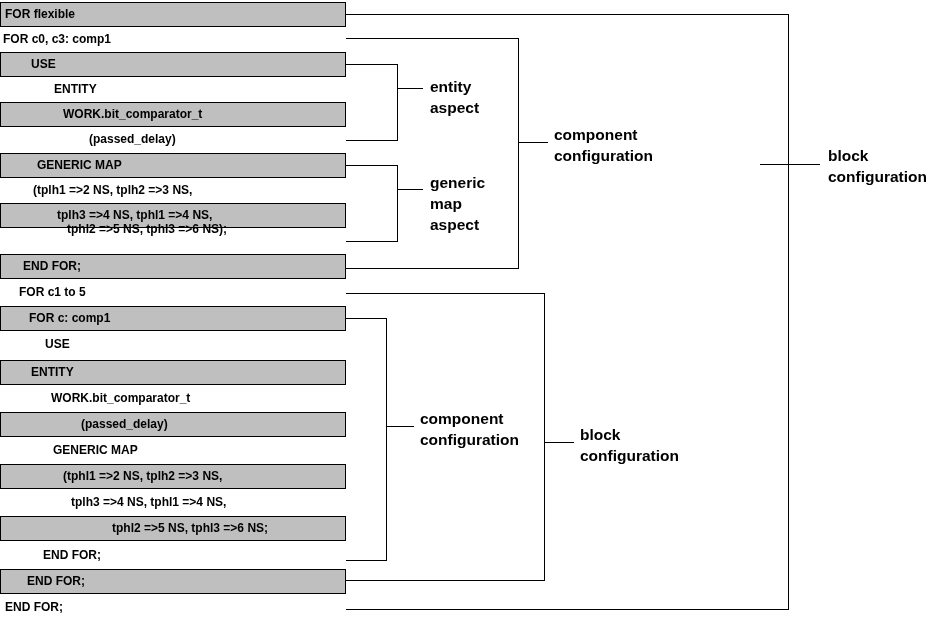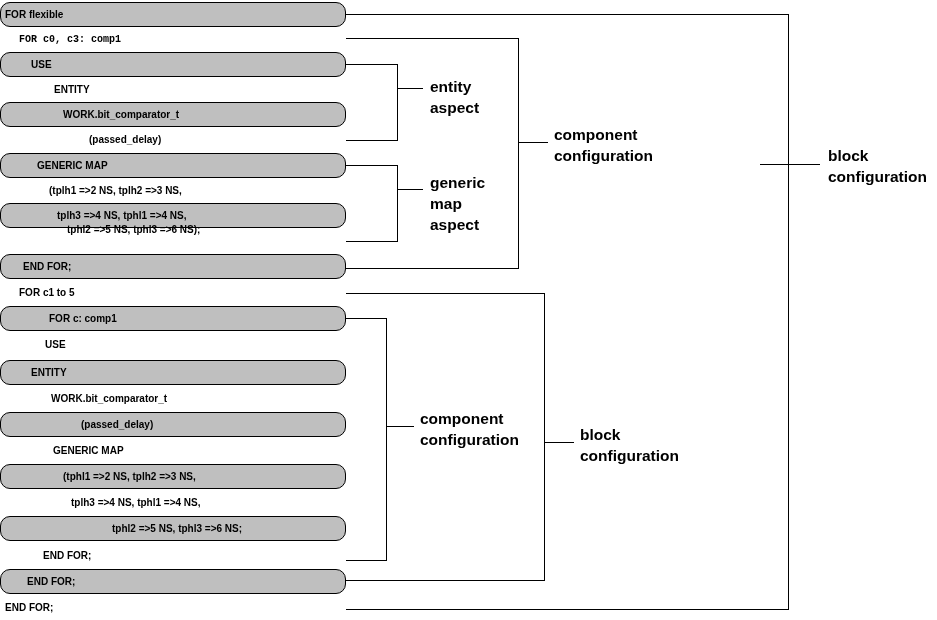--- a/index.html
+++ b/index.html
@@ -16,26 +16,25 @@
     overflow: hidden;
   }
 
   
   .code-row {
     position: absolute;
     left: 0;
     width: 346px;
     height: 25px;
     line-height: 25px;
-    font-size: 10px;
+    font-size: 12px;
     font-weight: bold;
     color: #000000;
     white-space: nowrap;
     box-sizing: border-box;
-    border-radius: 10px;
   }
   .code-row.shaded {
     background: #bfbfbf;
     border: 1px solid #000000;
     line-height: 23px;
   }
   .code-row.plain {
     background: transparent;
     border: 1px solid transparent;
     line-height: 23px;
@@ -63,32 +62,32 @@
     white-space: pre-line;
   }
 </style>
 </head>
 <body>
 
 <div id="canvas">
 
   <div>
     <div class="code-row shaded" style="top:2px;   padding-left:4px;"><span>FOR flexible</span></div>
-    <div class="code-row plain" style="top:27px;  padding-left:18px;font-family:Liberation Mono, monospace;"><span>FOR c0, c3: comp1</span></div>
+    <div class="code-row plain" style="top:27px;  padding-left:2px;"><span>FOR c0, c3: comp1</span></div>
     <div class="code-row shaded" style="top:52px;  padding-left:30px;"><span>USE</span></div>
     <div class="code-row plain" style="top:77px;  padding-left:53px;"><span>ENTITY</span></div>
     <div class="code-row shaded" style="top:102px; padding-left:62px;"><span>WORK.bit_comparator_t</span></div>
     <div class="code-row plain" style="top:127px; padding-left:88px;"><span>(passed_delay)</span></div>
     <div class="code-row shaded" style="top:153px; padding-left:36px;"><span>GENERIC MAP</span></div>
-    <div class="code-row plain" style="top:178px; padding-left:48px;"><span>(tplh1 =&gt;2 NS, tplh2 =&gt;3 NS,</span></div>
+    <div class="code-row plain" style="top:178px; padding-left:32px;"><span>(tplh1 =&gt;2 NS, tplh2 =&gt;3 NS,</span></div>
     <div class="code-row shaded" style="top:203px; padding-left:56px;"><span>tplh3 =&gt;4 NS, tphl1 =&gt;4 NS,</span></div>
     <div class="code-row plain" style="top:217px; padding-left:66px;"><span>tphl2 =&gt;5 NS, tphl3 =&gt;6 NS);</span></div>
     <div class="code-row shaded" style="top:254px; padding-left:22px;"><span>END FOR;</span></div>
     <div class="code-row plain" style="top:280px; padding-left:18px;"><span>FOR  c1 to 5</span></div>
-    <div class="code-row shaded" style="top:306px; padding-left:48px;"><span>FOR c: comp1</span></div>
+    <div class="code-row shaded" style="top:306px; padding-left:28px;"><span>FOR c: comp1</span></div>
     <div class="code-row plain" style="top:332px; padding-left:44px;"><span>USE</span></div>
     <div class="code-row shaded" style="top:360px; padding-left:30px;"><span>ENTITY</span></div>
     <div class="code-row plain" style="top:386px; padding-left:50px;"><span>WORK.bit_comparator_t</span></div>
     <div class="code-row shaded" style="top:412px; padding-left:80px;"><span>(passed_delay)</span></div>
     <div class="code-row plain" style="top:438px; padding-left:52px;"><span>GENERIC MAP</span></div>
     <div class="code-row shaded" style="top:464px; padding-left:62px;"><span>(tphl1 =&gt;2 NS, tplh2 =&gt;3 NS,</span></div>
     <div class="code-row plain" style="top:490px; padding-left:70px;"><span>tplh3 =&gt;4 NS, tphl1 =&gt;4 NS,</span></div>
     <div class="code-row shaded" style="top:516px; padding-left:111px;"><span>tphl2 =&gt;5 NS, tphl3 =&gt;6 NS;</span></div>
     <div class="code-row plain" style="top:543px; padding-left:42px;"><span>END FOR;</span></div>
     <div class="code-row shaded" style="top:569px; padding-left:26px;"><span>END FOR;</span></div>

